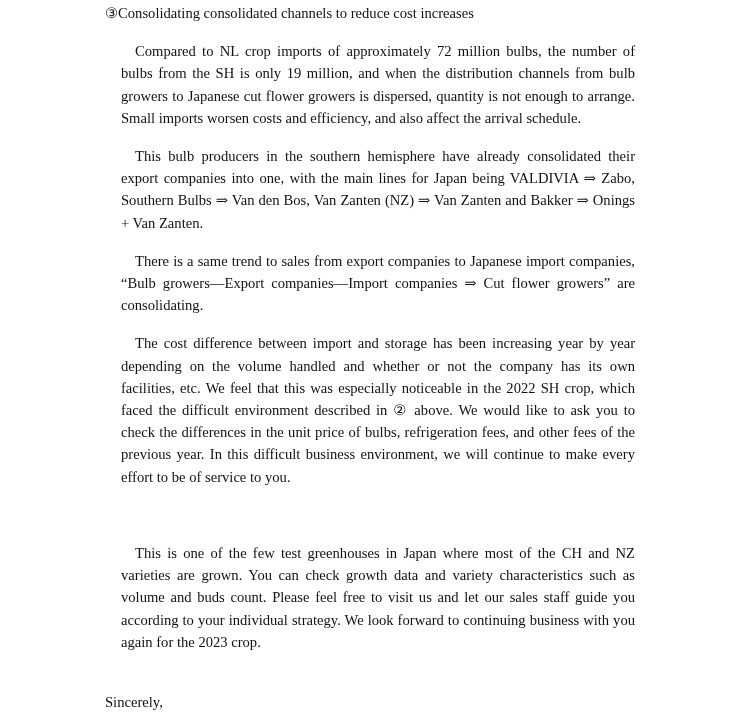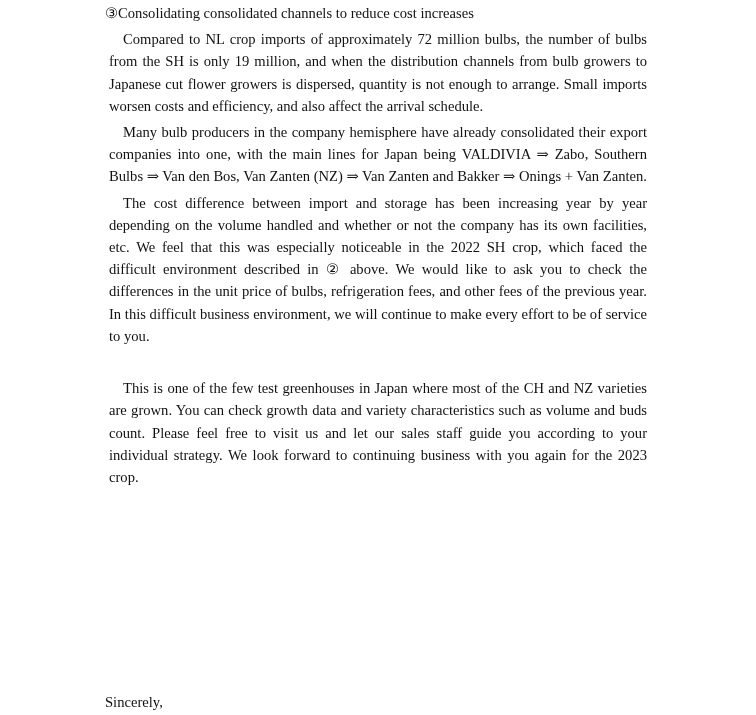--- a/index.html
+++ b/index.html
@@ -18,21 +18,21 @@
     .page {
       position: absolute;
       left: 105px;
       top: 2px;
       width: 546px;
     }
     .line-block {
       font-size: 14.6px;
       line-height: 22.2px;
       text-align: justify;
-      margin: 4px;
+      margin: 16px;
     }
     .heading {
       font-size: 14.6px;
       line-height: 22.2px;
       margin: 0;
       white-space: nowrap;
     }
     .para {
       text-indent: 14px;
     }
@@ -48,21 +48,22 @@
       margin: 0;
       text-align: right;
     }
   </style>
 </head>
 <body>
 
 <div class="page">
   <p class="heading">③Consolidating consolidated channels to reduce cost increases</p>
   <p class="line-block para">Compared to NL crop imports of approximately 72 million bulbs, the number of bulbs from the SH is only 19 million, and when the distribution channels from bulb growers to Japanese cut flower growers is dispersed, quantity is not enough to arrange. Small imports worsen costs and efficiency, and also affect the arrival schedule.</p>
-  <p class="line-block para">Many bulb producers in the company hemisphere have already consolidated their export companies into one, with the main lines for Japan being VALDIVIA ⇒ Zabo, Southern Bulbs ⇒ Van den Bos, Van Zanten (NZ) ⇒ Van Zanten and Bakker ⇒ Onings + Van Zanten.</p>
+  <p class="line-block para">This bulb producers in the southern hemisphere have already consolidated their export companies into one, with the main lines for Japan being VALDIVIA ⇒ Zabo, Southern Bulbs ⇒ Van den Bos, Van Zanten (NZ) ⇒ Van Zanten and Bakker ⇒ Onings + Van Zanten.</p>
+  <p class="line-block para">There is a same trend to sales from export companies to Japanese import companies, “Bulb growers—Export companies—Import companies ⇒ Cut flower growers” are consolidating.</p>
   <p class="line-block para">The cost difference between import and storage has been increasing year by year depending on the volume handled and whether or not the company has its own facilities, etc. We feel that this was especially noticeable in the 2022 SH crop, which faced the difficult environment described in ② above. We would like to ask you to check the differences in the unit price of bulbs, refrigeration fees, and other fees of the previous year. In this difficult business environment, we will continue to make every effort to be of service to you.</p>
 
   <div class="spacer"></div>
 
   <p class="line-block para">This is one of the few test greenhouses in Japan where most of the CH and NZ varieties are grown. You can check growth data and variety characteristics such as volume and buds count. Please feel free to visit us and let our sales staff guide you according to your individual strategy. We look forward to continuing business with you again for the 2023 crop.</p>
 </div>
 
 <p class="closing">Sincerely,</p>
 
 </body></html>

